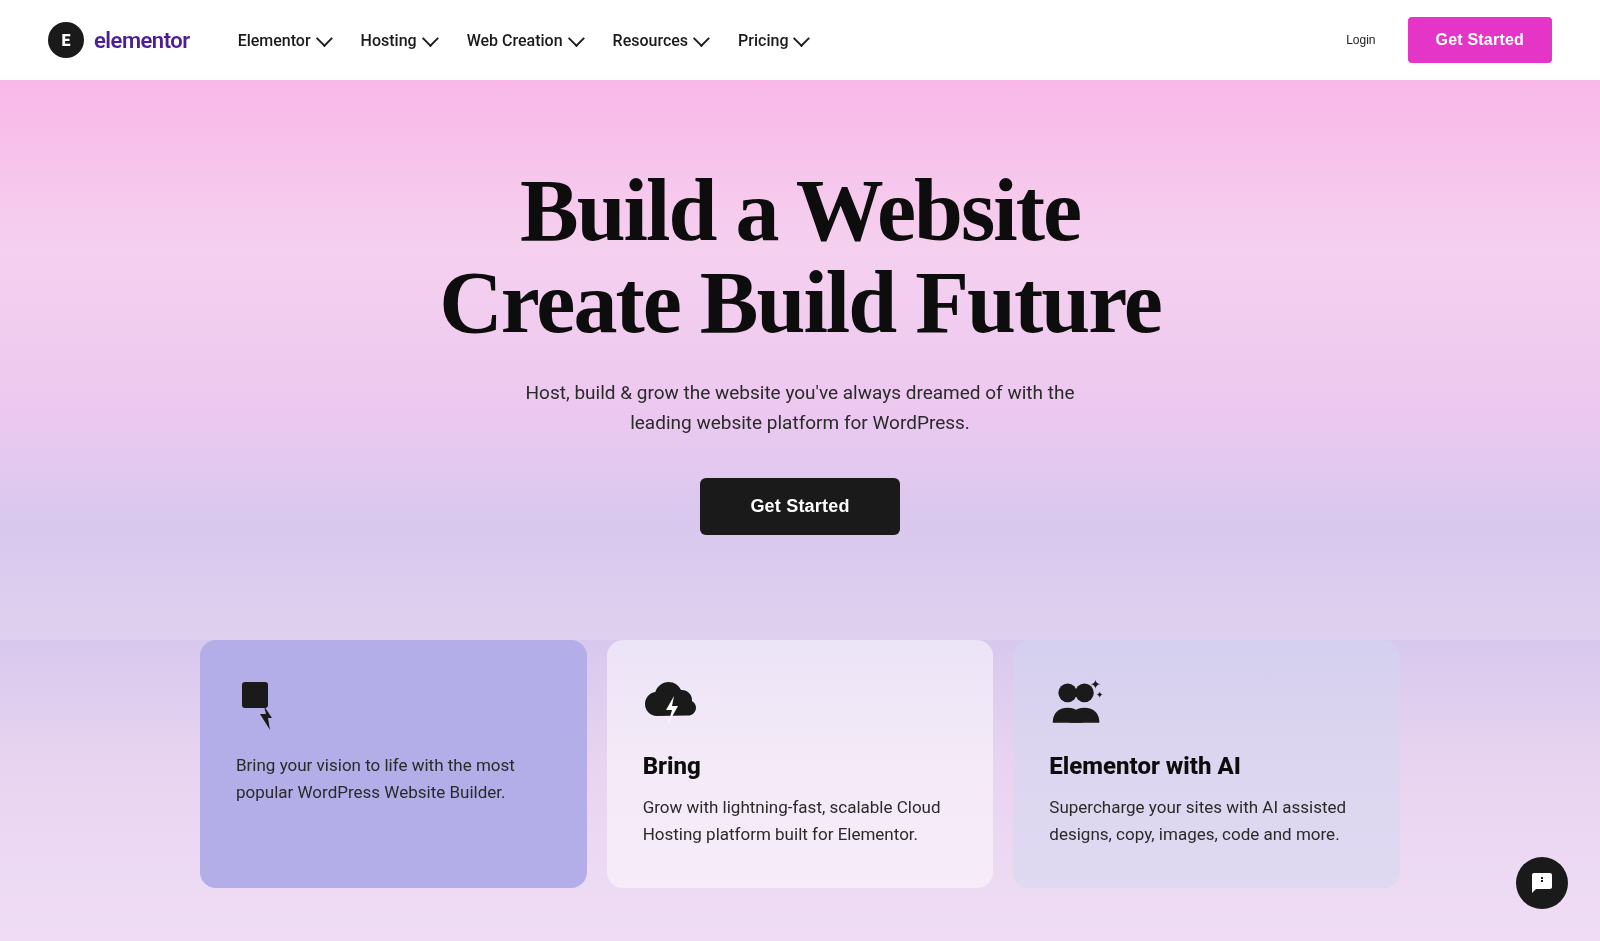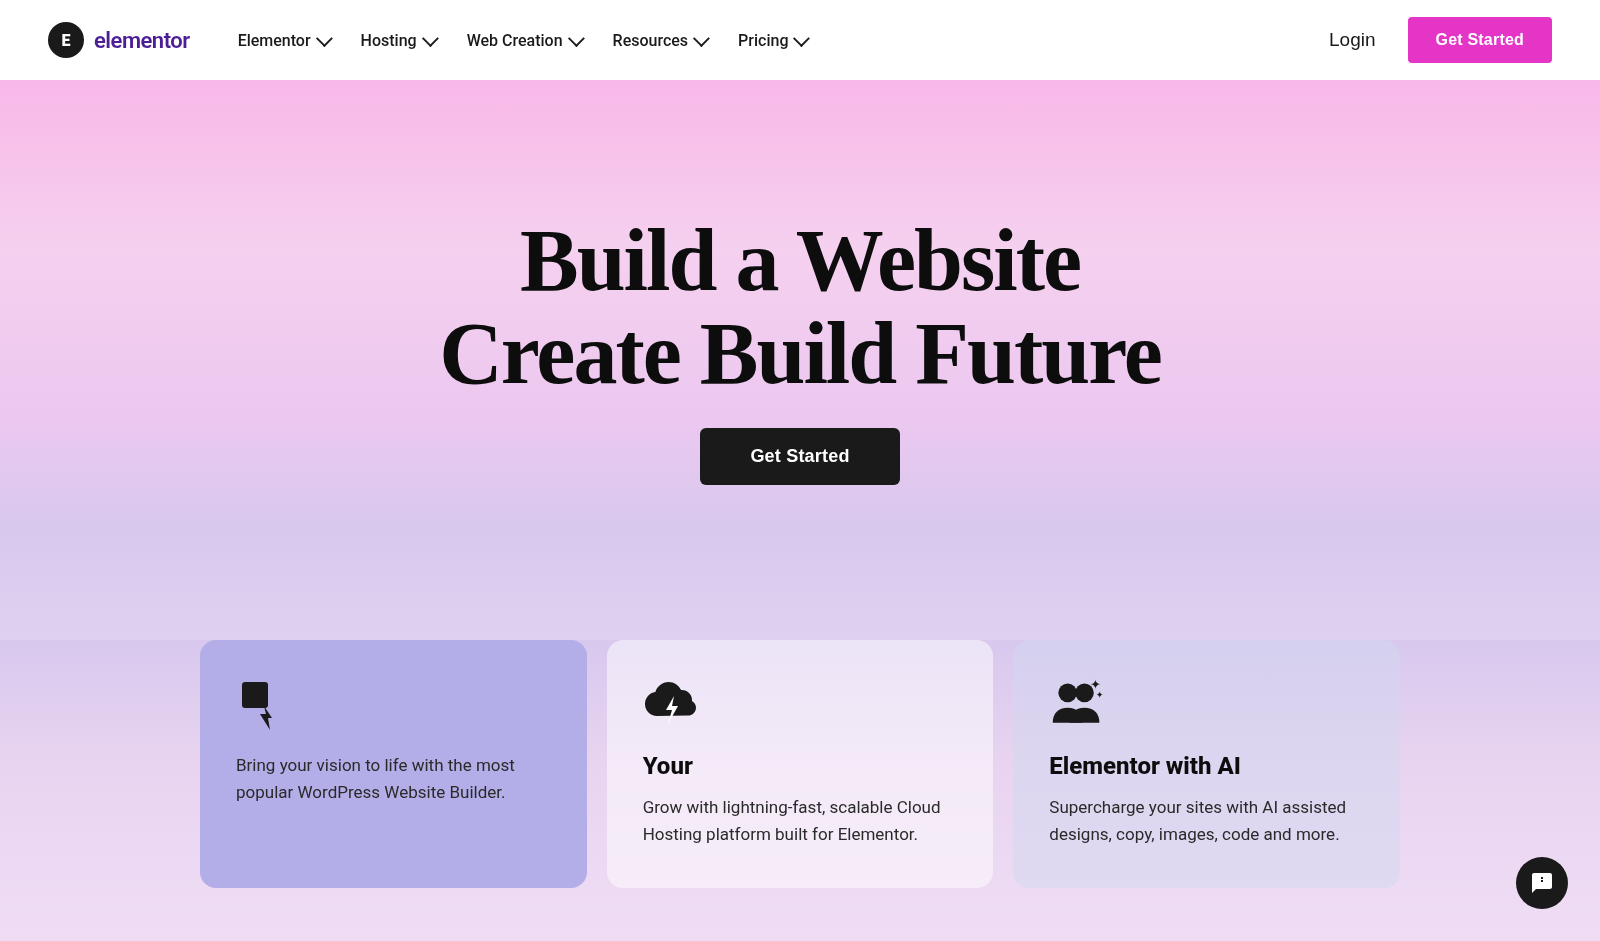--- a/index.html
+++ b/index.html
@@ -82,21 +82,21 @@
       display: inline-block;
     }
     .nav-right {
       display: flex;
       align-items: center;
       gap: 16px;
     }
     .btn-login {
       background: none;
       border: none;
-      font-size: 19px;
+      font-size: 12px;
       font-weight: 500;
       color: #1a1a1a;
       cursor: pointer;
       padding: 8px 16px;
     }
     .btn-get-started-nav {
       background: #e535c7;
       color: #fff;
       border: none;
       padding: 14px 28px;
@@ -262,20 +262,21 @@
     <button class="btn-login">Login</button>
     <button class="btn-get-started-nav">Get Started</button>
   </div>
 </nav>
 
 <section class="hero">
   <h1>
     <span>Build a Website</span><br>
     <span>Create Build Future</span>
   </h1>
+  <p>Host, build &amp; grow the website you've always dreamed of with the leading website platform for WordPress.</p>
   <button class="btn-get-started-hero">Get Started</button>
 </section>
 
 <section class="cards-section">
   <div class="cards-container">
 
     <div class="card card-build">
       <div class="card-icon">
         <svg width="52" height="52" viewBox="0 0 52 52" fill="none" xmlns="http://www.w3.org/2000/svg">
 
@@ -288,21 +289,21 @@
 
     <div class="card card-host">
       <div class="card-icon">
         <svg width="56" height="52" viewBox="0 0 56 52" fill="none" xmlns="http://www.w3.org/2000/svg">
 
           <path d="M14 38C7.373 38 2 32.627 2 26C2 19.925 6.507 14.9 12.35 14.1C14.02 8.37 19.3 4 25.5 4C31.05 4 35.85 7.35 38.1 12.1C38.4 12.05 38.7 12 39 12C44.523 12 49 16.477 49 22C49 22.34 48.98 22.675 48.94 23.005C51.36 24.28 53 26.84 53 29.8C53 34.11 49.41 37.6 45 37.6L14 38Z" fill="#1a1a1a"></path>
 
           <polygon points="31,18 23,32 29,32 25,46 35,28 29,28" fill="white"></polygon>
         </svg>
       </div>
-      <h2>Your</h2>
+      <h2>Bring</h2>
       <p>Grow with lightning-fast, scalable Cloud Hosting platform built for Elementor.</p>
     </div>
 
     <div class="card card-ai">
       <div class="card-icon">
         <svg width="60" height="52" viewBox="0 0 60 52" fill="none" xmlns="http://www.w3.org/2000/svg">
 
           <circle cx="20" cy="14" r="10" fill="#1a1a1a"></circle>
           <path d="M4 46C4 36 10 30 20 30C30 30 36 36 36 46" fill="#1a1a1a"></path>
 

